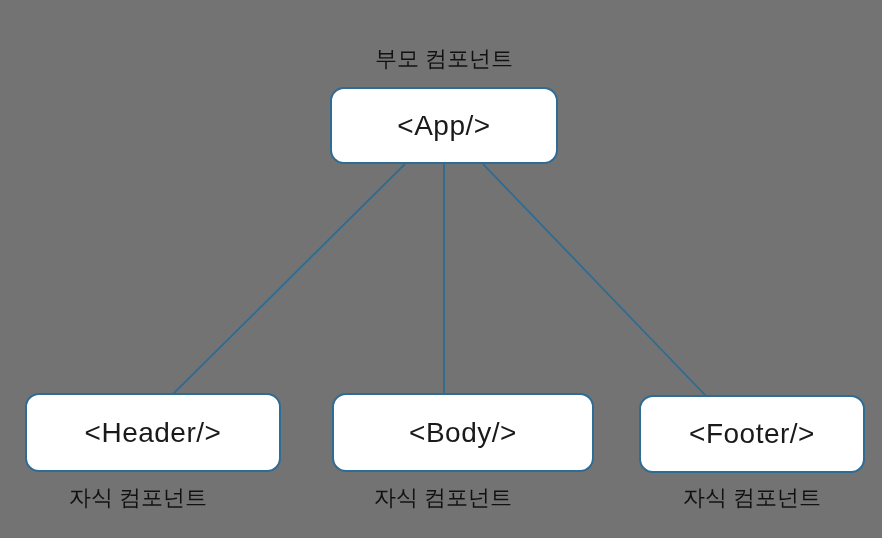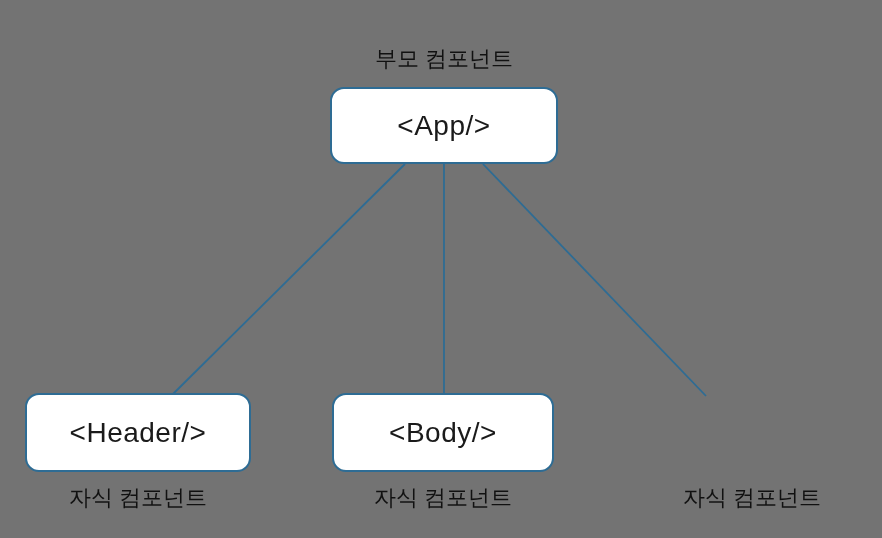--- a/index.html
+++ b/index.html
@@ -30,22 +30,22 @@
     border-radius: 14px;
     background: #ffffff;
     display: flex;
     align-items: center;
     justify-content: center;
     color: #1a1a1a;
     font-size: 28px;
     letter-spacing: 0.5px;
   }
   .node-app    { left: 330px; top:  87px; width: 228px; height: 77px; }
-  .node-header { left:  25px; top: 393px; width: 226px; height: 79px; }
-  .node-body   { left: 332px; top: 393px; width: 222px; height: 79px; }
+  .node-header { left:  25px; top: 393px; width: 256px; height: 79px; }
+  .node-body   { left: 332px; top: 393px; width: 262px; height: 79px; }
   .node-footer { left: 639px; top: 395px; width: 226px; height: 78px; }
   .caption {
     position: absolute;
     color: #111111;
     font-size: 22px;
     text-align: center;
     white-space: nowrap;
   }
   .caption-parent { left: 330px; top: 44px; width: 228px; }
   .caption-header { left:  25px; top: 483px; width: 226px; }
@@ -70,20 +70,23 @@
   </div>
 
   <div class="node node-header">
     <span>&lt;Header/&gt;</span>
   </div>
 
   <div class="node node-body">
     <span>&lt;Body/&gt;</span>
   </div>
 
+  <div class="node node-footer">
+    <span>&lt;Footer/&gt;</span>
+  </div>
 
   <div class="caption caption-header">자식 컴포넌트</div>
 
   <div class="caption caption-body">자식 컴포넌트</div>
 
   <div class="caption caption-footer">자식 컴포넌트</div>
 
 </div>
 
 </body></html>

